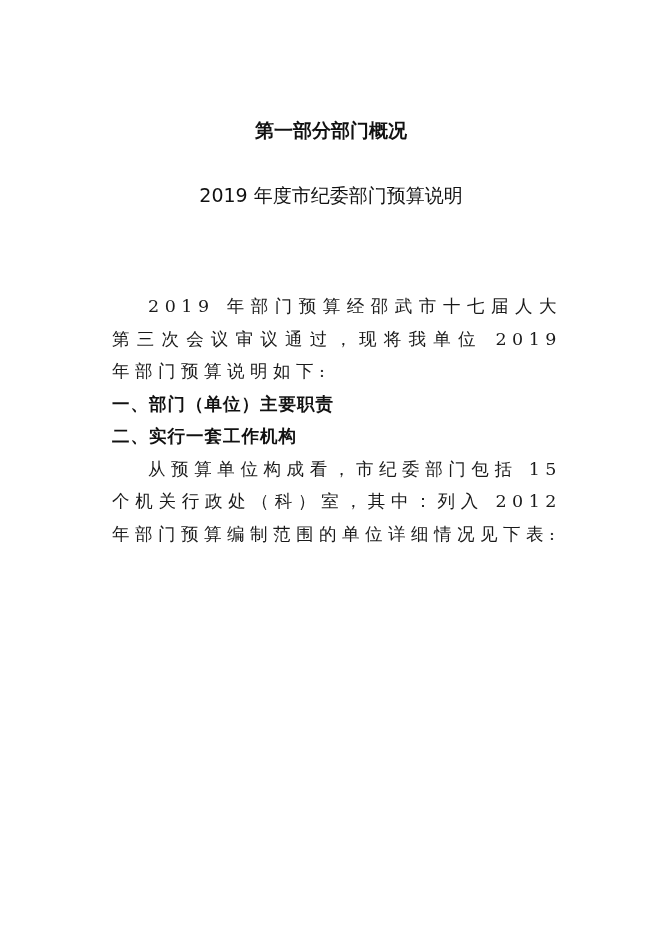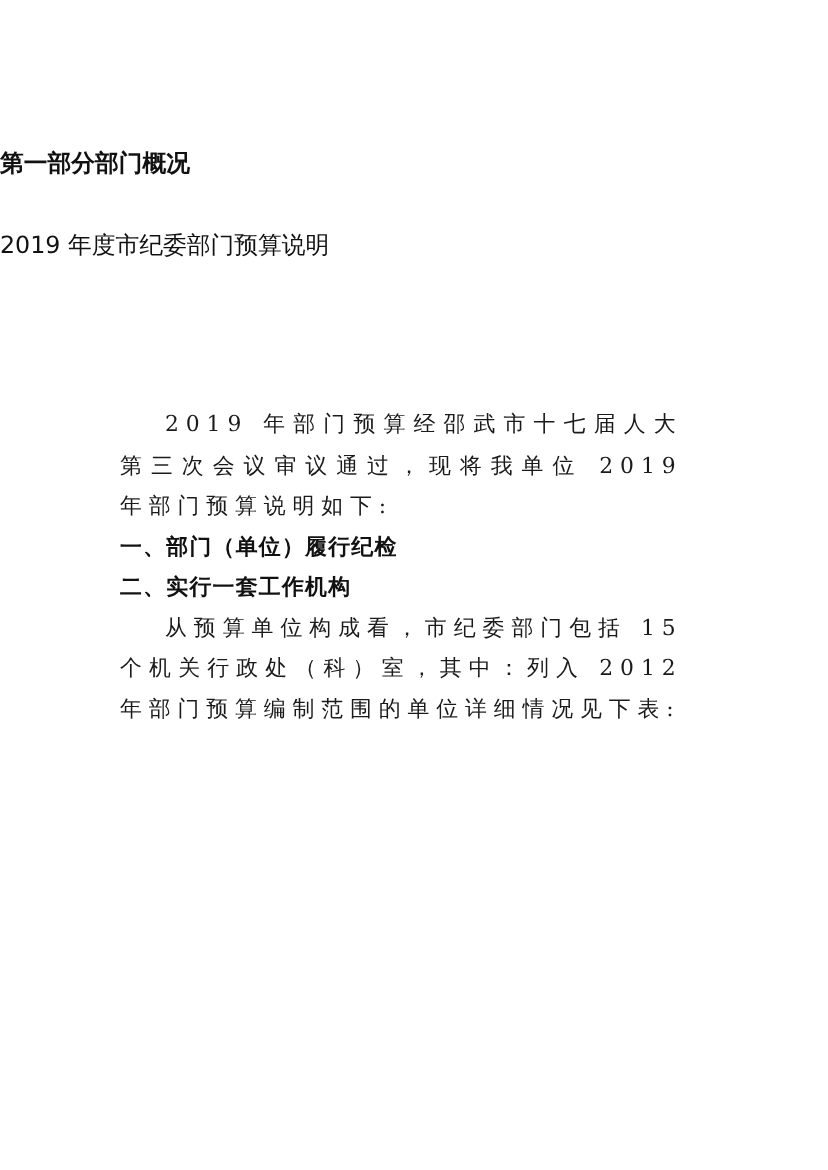--- a/index.html
+++ b/index.html
@@ -1,40 +1,40 @@
 <!DOCTYPE html>
 <html><head>
 <meta charset="utf-8">
 <style>
   html, body { margin: 0; padding: 0; background: #ffffff; }
   body { width: 662px; height: 936px; position: relative; overflow: hidden; color: #111; }
   .page { position: absolute; left: 0; top: 0; width: 662px; height: 936px; }
   .title {
-    position: absolute; left: 0; width: 662px; 
+    position: absolute; left: 0; width: 662px; text-align: center;
     font-family: "DejaVu Sans", sans-serif; font-size: 19px; color: #111;
   }
   .t1 { top: 118px; font-weight: bold; }
   .t2 { top: 183px; }
   .body {
-    position: absolute; left: 96px; width: 450px; top: 290px;
+    position: absolute; left: 112px; width: 450px; top: 290px;
     font-family: "DejaVu Serif", serif; font-size: 17.5px; line-height: 32.5px;
-    color: #1a1a1a; letter-spacing: 5.5px; margin-top: 34px;
+    color: #1a1a1a; letter-spacing: 5.5px;
   }
   .body p { margin: 0; text-indent: 36px; text-align: justify; }
   .body h2 {
     margin: 0; font-family: "DejaVu Sans", sans-serif; font-size: 17.5px; font-weight: bold;
     letter-spacing: 1px; line-height: 32.5px; color: #111;
   }
 </style>
 </head>
 <body>
 
 <div class="page">
   <div class="title t1">第一部分部门概况</div>
   <div class="title t2">2019 年度市纪委部门预算说明</div>
 
   <div class="body">
     <p>2019 年部门预算经邵武市十七届人大第三次会议审议通过，现将我单位 2019 年部门预算说明如下:</p>
-    <h2>一、部门（单位）履行纪检</h2>
+    <h2>一、部门（单位）主要职责</h2>
     <h2>二、实行一套工作机构</h2>
     <p>从预算单位构成看，市纪委部门包括 15 个机关行政处（科）室，其中：列入 2012 年部门预算编制范围的单位详细情况见下表:</p>
   </div>
 </div>
 
 </body></html>

